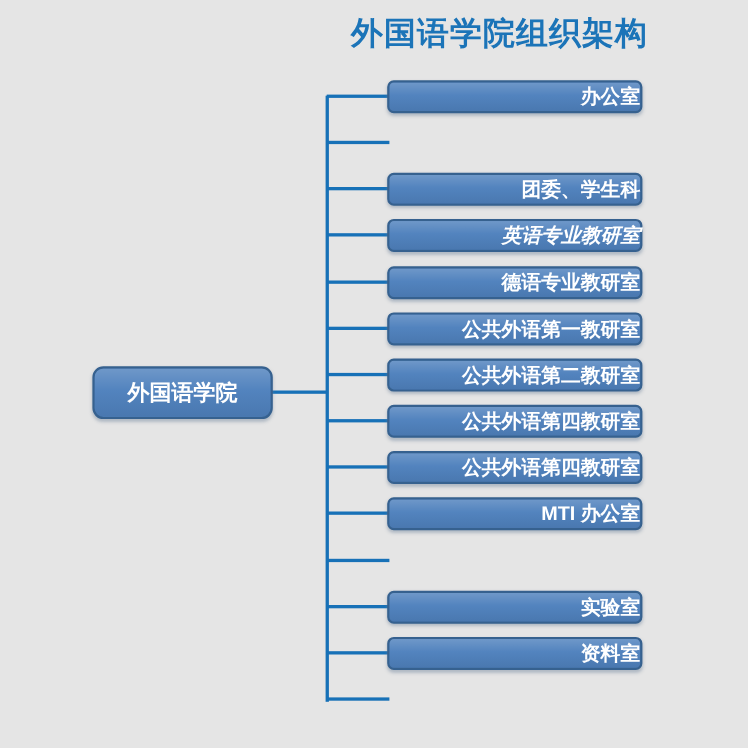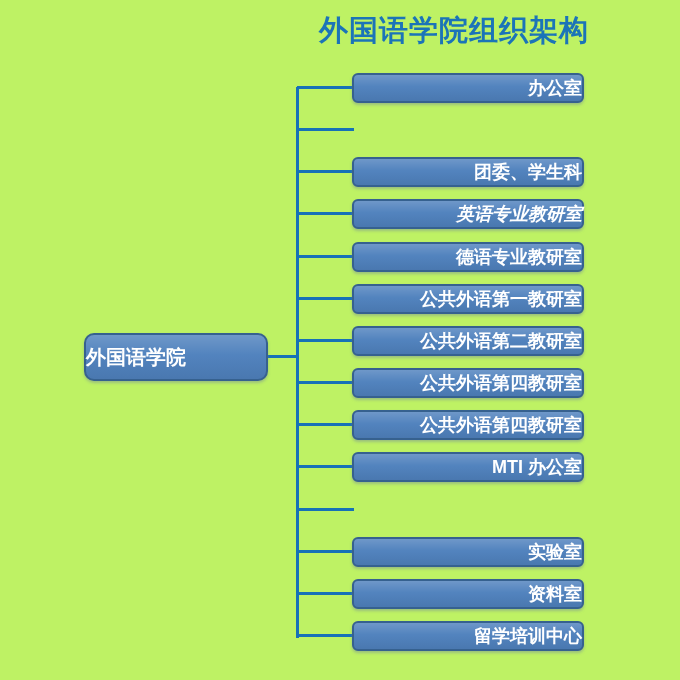--- a/index.html
+++ b/index.html
@@ -5,21 +5,21 @@
   html, body {
     margin: 0;
     padding: 0;
     background: #ffffff;
     font-family: "Liberation Sans", sans-serif;
   }
   .stage {
     position: relative;
     width: 680px;
     height: 680px;
-    background: #bef264;
+    background: #e5e5e5;
     overflow: hidden;
   }
   .chart-title {
     position: absolute;
     top: 11px;
     left: 454px;
     transform: translateX(-50%);
     white-space: nowrap;
     font-size: 29px;
     font-weight: bold;
@@ -39,33 +39,34 @@
     left: 243px;
     top: 355px;
     width: 54px;
     height: 3px;
     background: var(--connector, #1771B7);
   }
   .root-box {
     position: absolute;
     left: 84px;
     top: 333px;
-    width: 184px;
+    width: 164px;
     height: 48px;
     box-sizing: border-box;
     border: 2px solid var(--box_border, #36618F);
     border-radius: 10px;
     background:
       linear-gradient(180deg, rgba(255,255,255,0.18) 0%, rgba(255,255,255,0.02) 45%, rgba(0,0,0,0.07) 100%),
       var(--box_fill, #4F81BD);
     color: var(--box_text, #FFFFFF);
     font-size: 20px;
     font-weight: bold;
     display: flex;
     align-items: center;
+    justify-content: center;
     box-shadow: 0 2px 3px rgba(110,130,155,0.45);
   }
   .dept-row {
     position: absolute;
     left: 297px;
     width: 287px;
     height: 30px;
   }
   .branch-line {
     position: absolute;
@@ -191,19 +192,16 @@
 
     <div class="dept-row" style="top: 579px;">
       <div class="branch-line"></div>
       <div class="dept-box">
         <span class="dept-label">资料室</span>
       </div>
     </div>
 
     <div class="dept-row" style="top: 621px;">
       <div class="branch-line"></div>
-      <div class="dept-box">
-        <span class="dept-label">留学培训中心</span>
-      </div>
     </div>
   </div>
 
 </div>
 
 </body></html>

